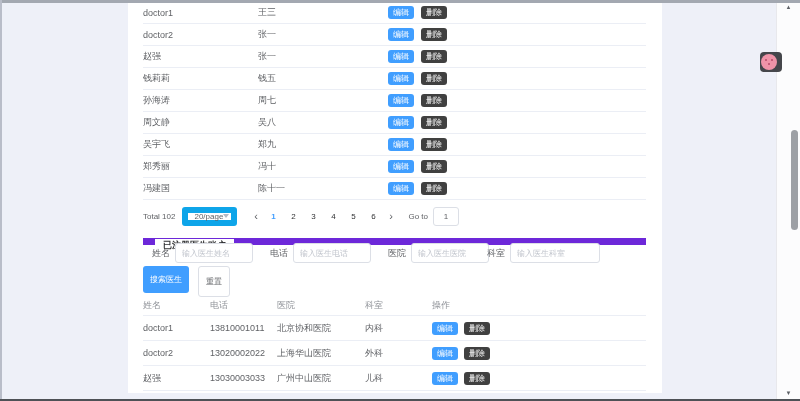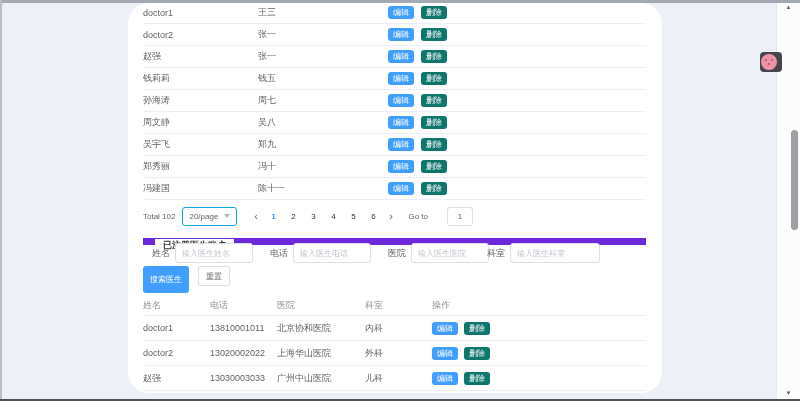--- a/index.html
+++ b/index.html
@@ -17,59 +17,59 @@
   .scroll-arrow.up { top:3px; }
   .scroll-arrow.down { bottom:4px; }
   .scroll-thumb { position:absolute; right:2px; width:7px; top:130px; height:100px; background:#9da0a5; border-radius:4px; }
 
   
   .float-badge { position:absolute; top:52px; right:18px; width:22px; height:20px; background:#45464b; border-radius:4px; z-index:8; cursor:pointer; }
   .badge-circle { position:absolute; left:1px; top:2px; width:16px; height:16px; border-radius:50%; background:#ef93a8; }
   .badge-circle::before { content:""; position:absolute; left:4px; top:5px; width:2px; height:2px; border-radius:50%; background:#b64a68; box-shadow:6px 0 0 #b64a68, 3px 4px 0 #b64a68; }
 
   
-  .card { position:absolute; left:128px; top:3px; width:534px; bottom:8px; background:#ffffff; overflow:hidden;border-radius:21px; }
+  .card { position:absolute; left:128px; top:3px; width:534px; bottom:8px; background:#ffffff; overflow:hidden; }
 
   
   .table-top { position:absolute; top:-1px; left:15px; right:16px; }
   .trow { height:22px; border-bottom:1px solid #ebeef5; display:flex; align-items:center; font-size:9px; color:#606266; }
   .c-user { width:115px; }
   .c-real { width:130px; }
   .ops { display:flex; gap:7px; }
   .btn { border:none; border-radius:3px; cursor:pointer; font-family:inherit; }
   .btn.mini { font-size:8px; line-height:13px; height:13px; padding:0 5px; color:#fff; }
   .btn.primary { background:#409EFF; color:#fff; }
-  .btn.danger { background:#0f766e; color:#fff; }
+  .btn.danger { background:#404040; color:#fff; }
 
   
   .pagination { position:absolute; top:203px; left:15px; height:20px; display:flex; align-items:center; font-size:8px; color:#606266; }
   .pg-total { margin-right:7px;text-align:center; }
-  .page-size-select { width:55px; height:19px; border:1px solid #0ea5e9; border-radius:3px; background:#fff; display:flex; align-items:center; justify-content:space-between; padding:0 6px; cursor:pointer; margin-right:11px; }
+  .page-size-select { width:55px; height:19px; border:6px solid #0ea5e9; border-radius:3px; background:#fff; display:flex; align-items:center; justify-content:space-between; padding:0 6px; cursor:pointer; margin-right:11px; }
   .chev { width:0; height:0; border-left:3px solid transparent; border-right:3px solid transparent; border-top:4px solid #b4bac4; }
   .pager-arrow { min-width:15px; text-align:center; font-size:11px; color:#606266; cursor:pointer; line-height:19px; }
   .page { min-width:20px; text-align:center; color:#303133; cursor:pointer; }
   .page.active { color:#409EFF; font-weight:bold; }
-  .goto-label { margin:0 19px 0 10px; }
+  .goto-label { margin:0 5px 0 10px; }
   .goto-input { width:26px; height:19px; border:1px solid #dcdfe6; border-radius:3px; text-align:center; font-size:8px; color:#606266; font-family:inherit; }
 
   
   .divider { position:absolute; top:235px; left:15px; right:16px; border-top:7px solid #6d28d9; }
   .divider-text { position:absolute; left:12px; top:-6px; background:#fff; padding:0 8px; font-size:9px; font-weight:bold; color:#303133; line-height:12px; white-space:nowrap; }
 
   
   .search-form { position:absolute; top:240px; left:15px; right:16px; height:19px; }
   .form-item { position:absolute; top:0; display:flex; align-items:center; gap:5px; font-size:9px; color:#606266; }
   .fi-0 { left:9px; } .fi-1 { left:127px; } .fi-2 { left:245px; } .fi-3 { left:344px; }
   .form-item input { width:78px; height:17px; border:1px solid #dcdfe6; border-radius:3px; padding:9px 6px; font-size:8px; color:#606266; font-family:inherit; }
   .form-item input::placeholder { color:#c0c4cc; }
   .fi-3 input { width:90px; }
 
   .form-actions { position:absolute; top:263px; left:15px; display:flex; gap:9px; }
   .btn.search { height:27px; font-size:8px; padding:0 7px; border-radius:3px; }
-  .btn.plain { height:20px; font-size:8px; padding:0 7px; background:#fff; border:1px solid #dcdfe6; color:#606266; border-radius:3px; }
+  .btn.plain { height:31px; font-size:8px; padding:0 7px; background:#fff; border:1px solid #dcdfe6; color:#606266; border-radius:3px; }
 
   
   .table-bottom { position:absolute; top:292px; left:15px; right:16px; }
   .thead { display:flex; align-items:center; height:21px; border-bottom:1px solid #ebeef5; font-size:9px; color:#909399; }
   .brow { display:flex; align-items:center; height:25px; border-bottom:1px solid #ebeef5; font-size:9px; color:#606266; }
   .bc-name { width:67px; }
   .bc-phone { width:67px; }
   .bc-hosp { width:88px; }
   .bc-dept { width:67px; }
   .bc-ops { display:flex; gap:6px; }

